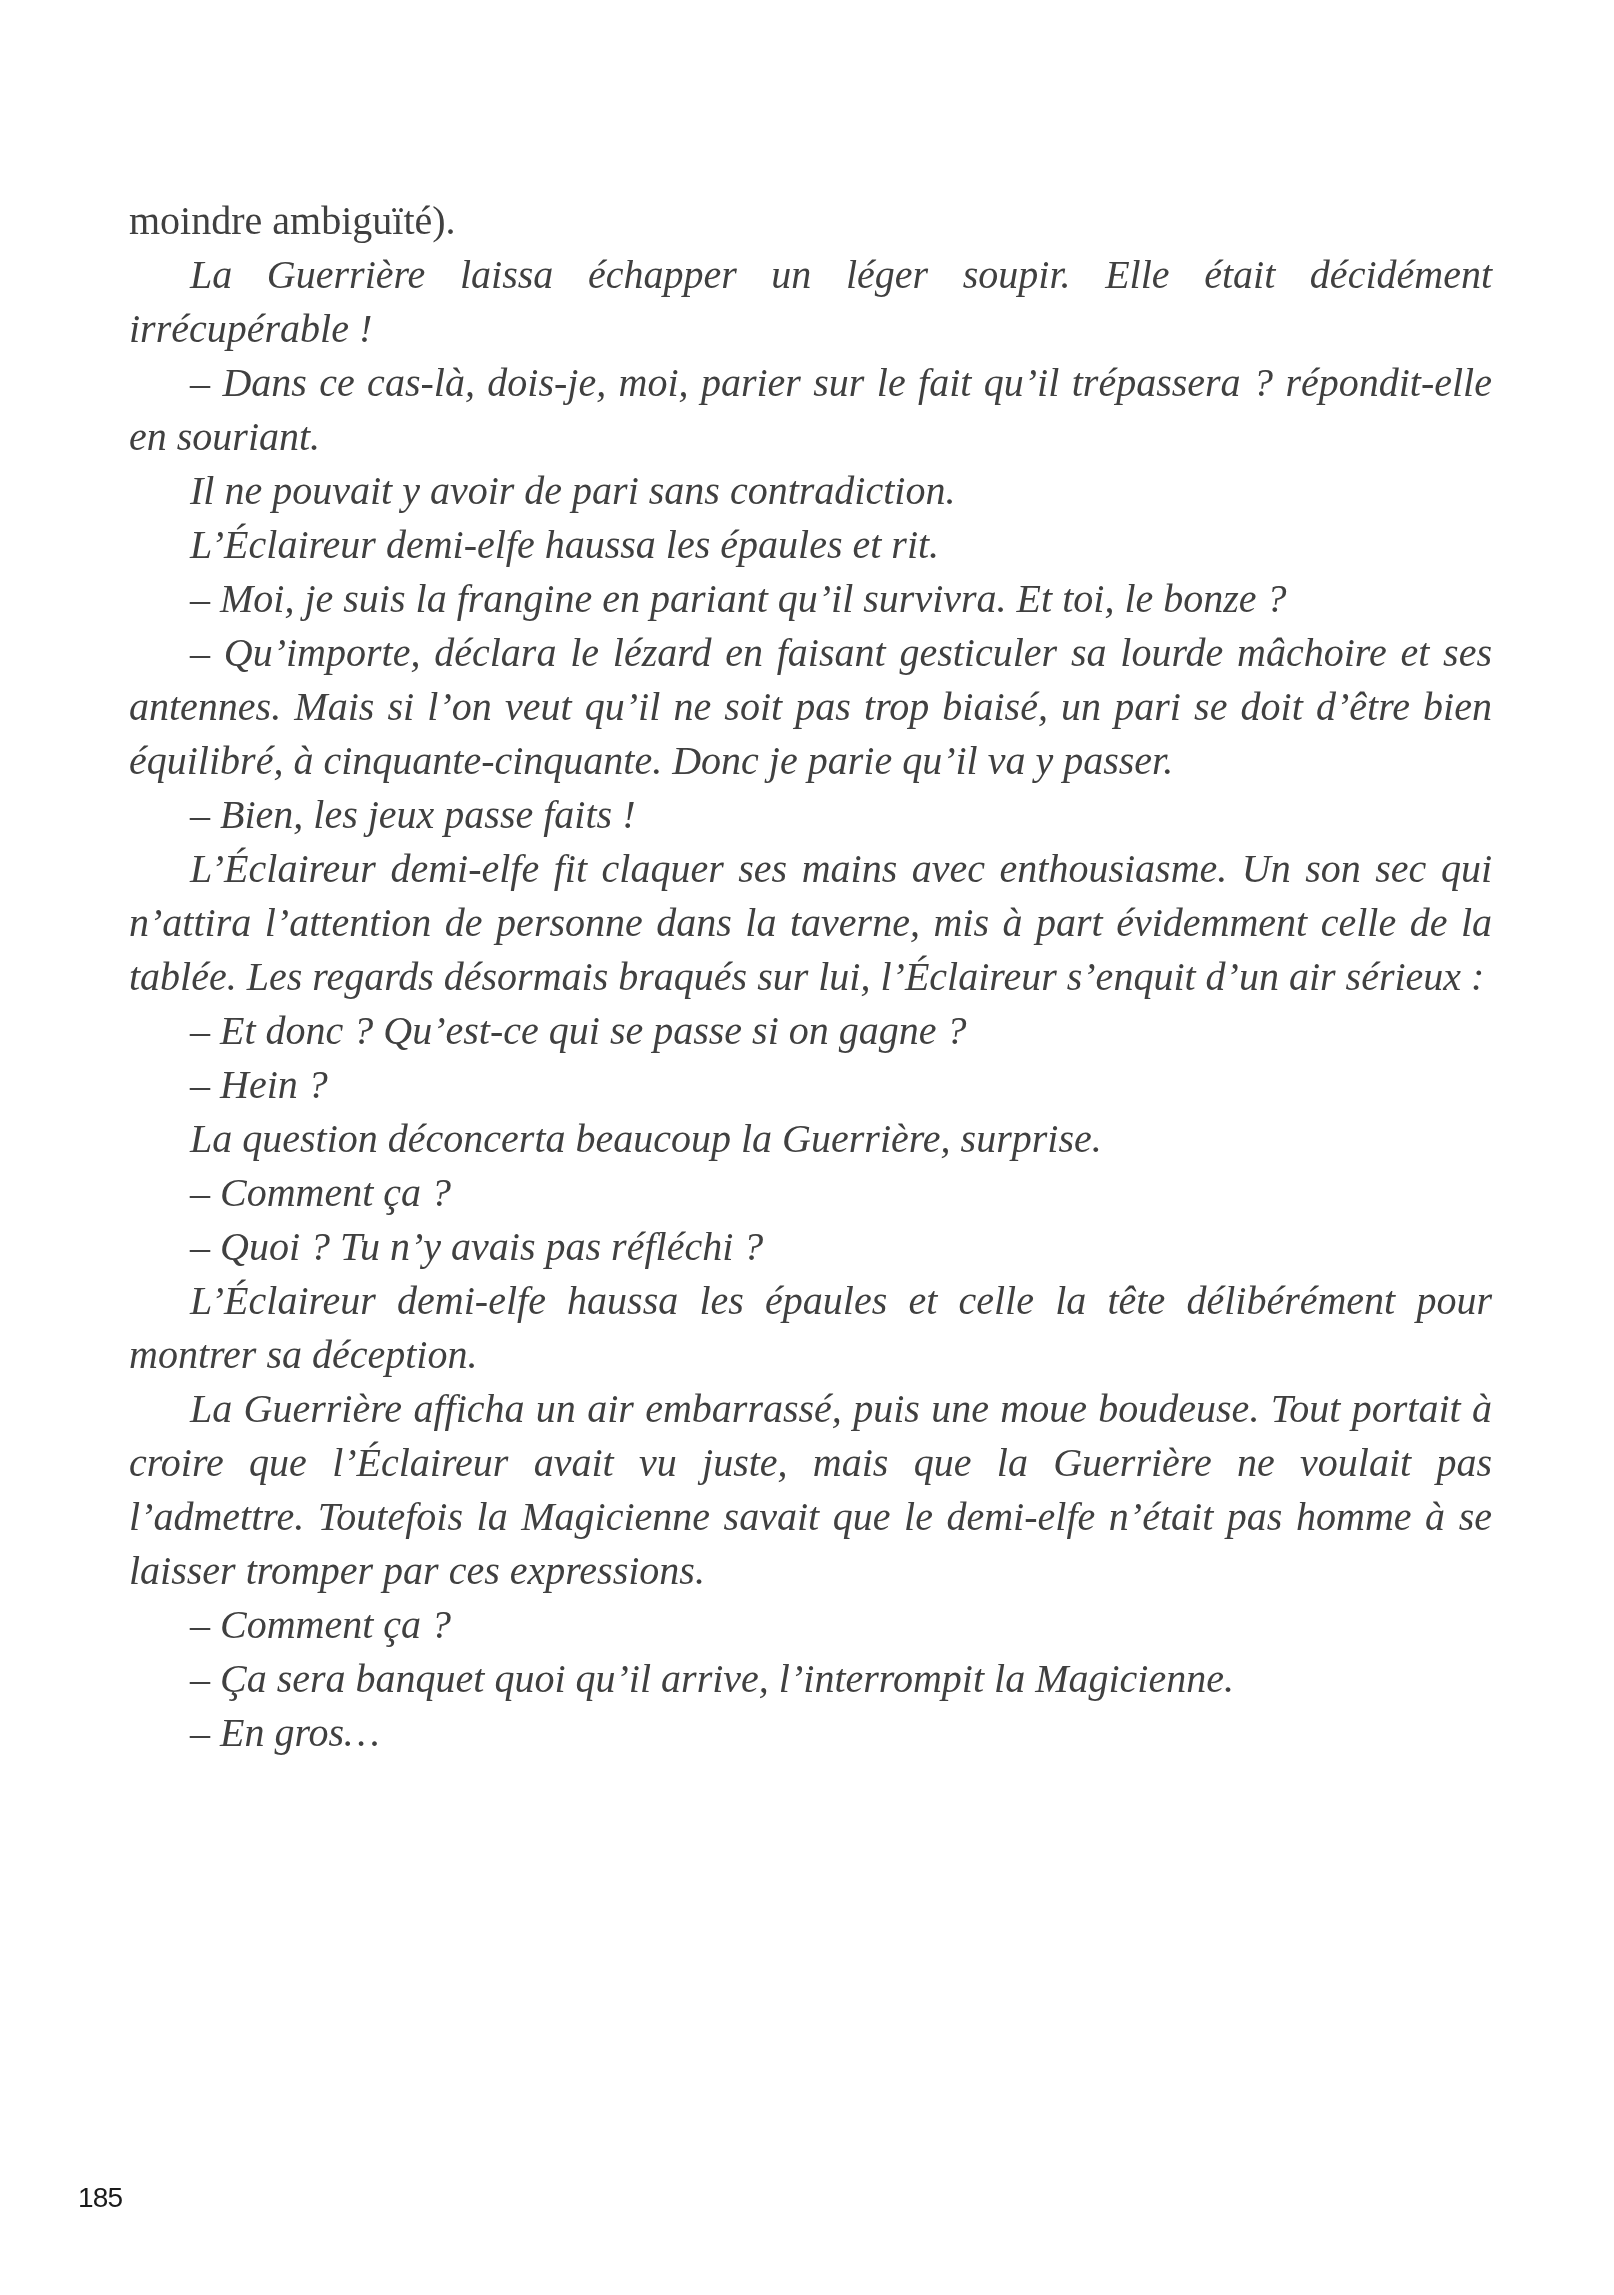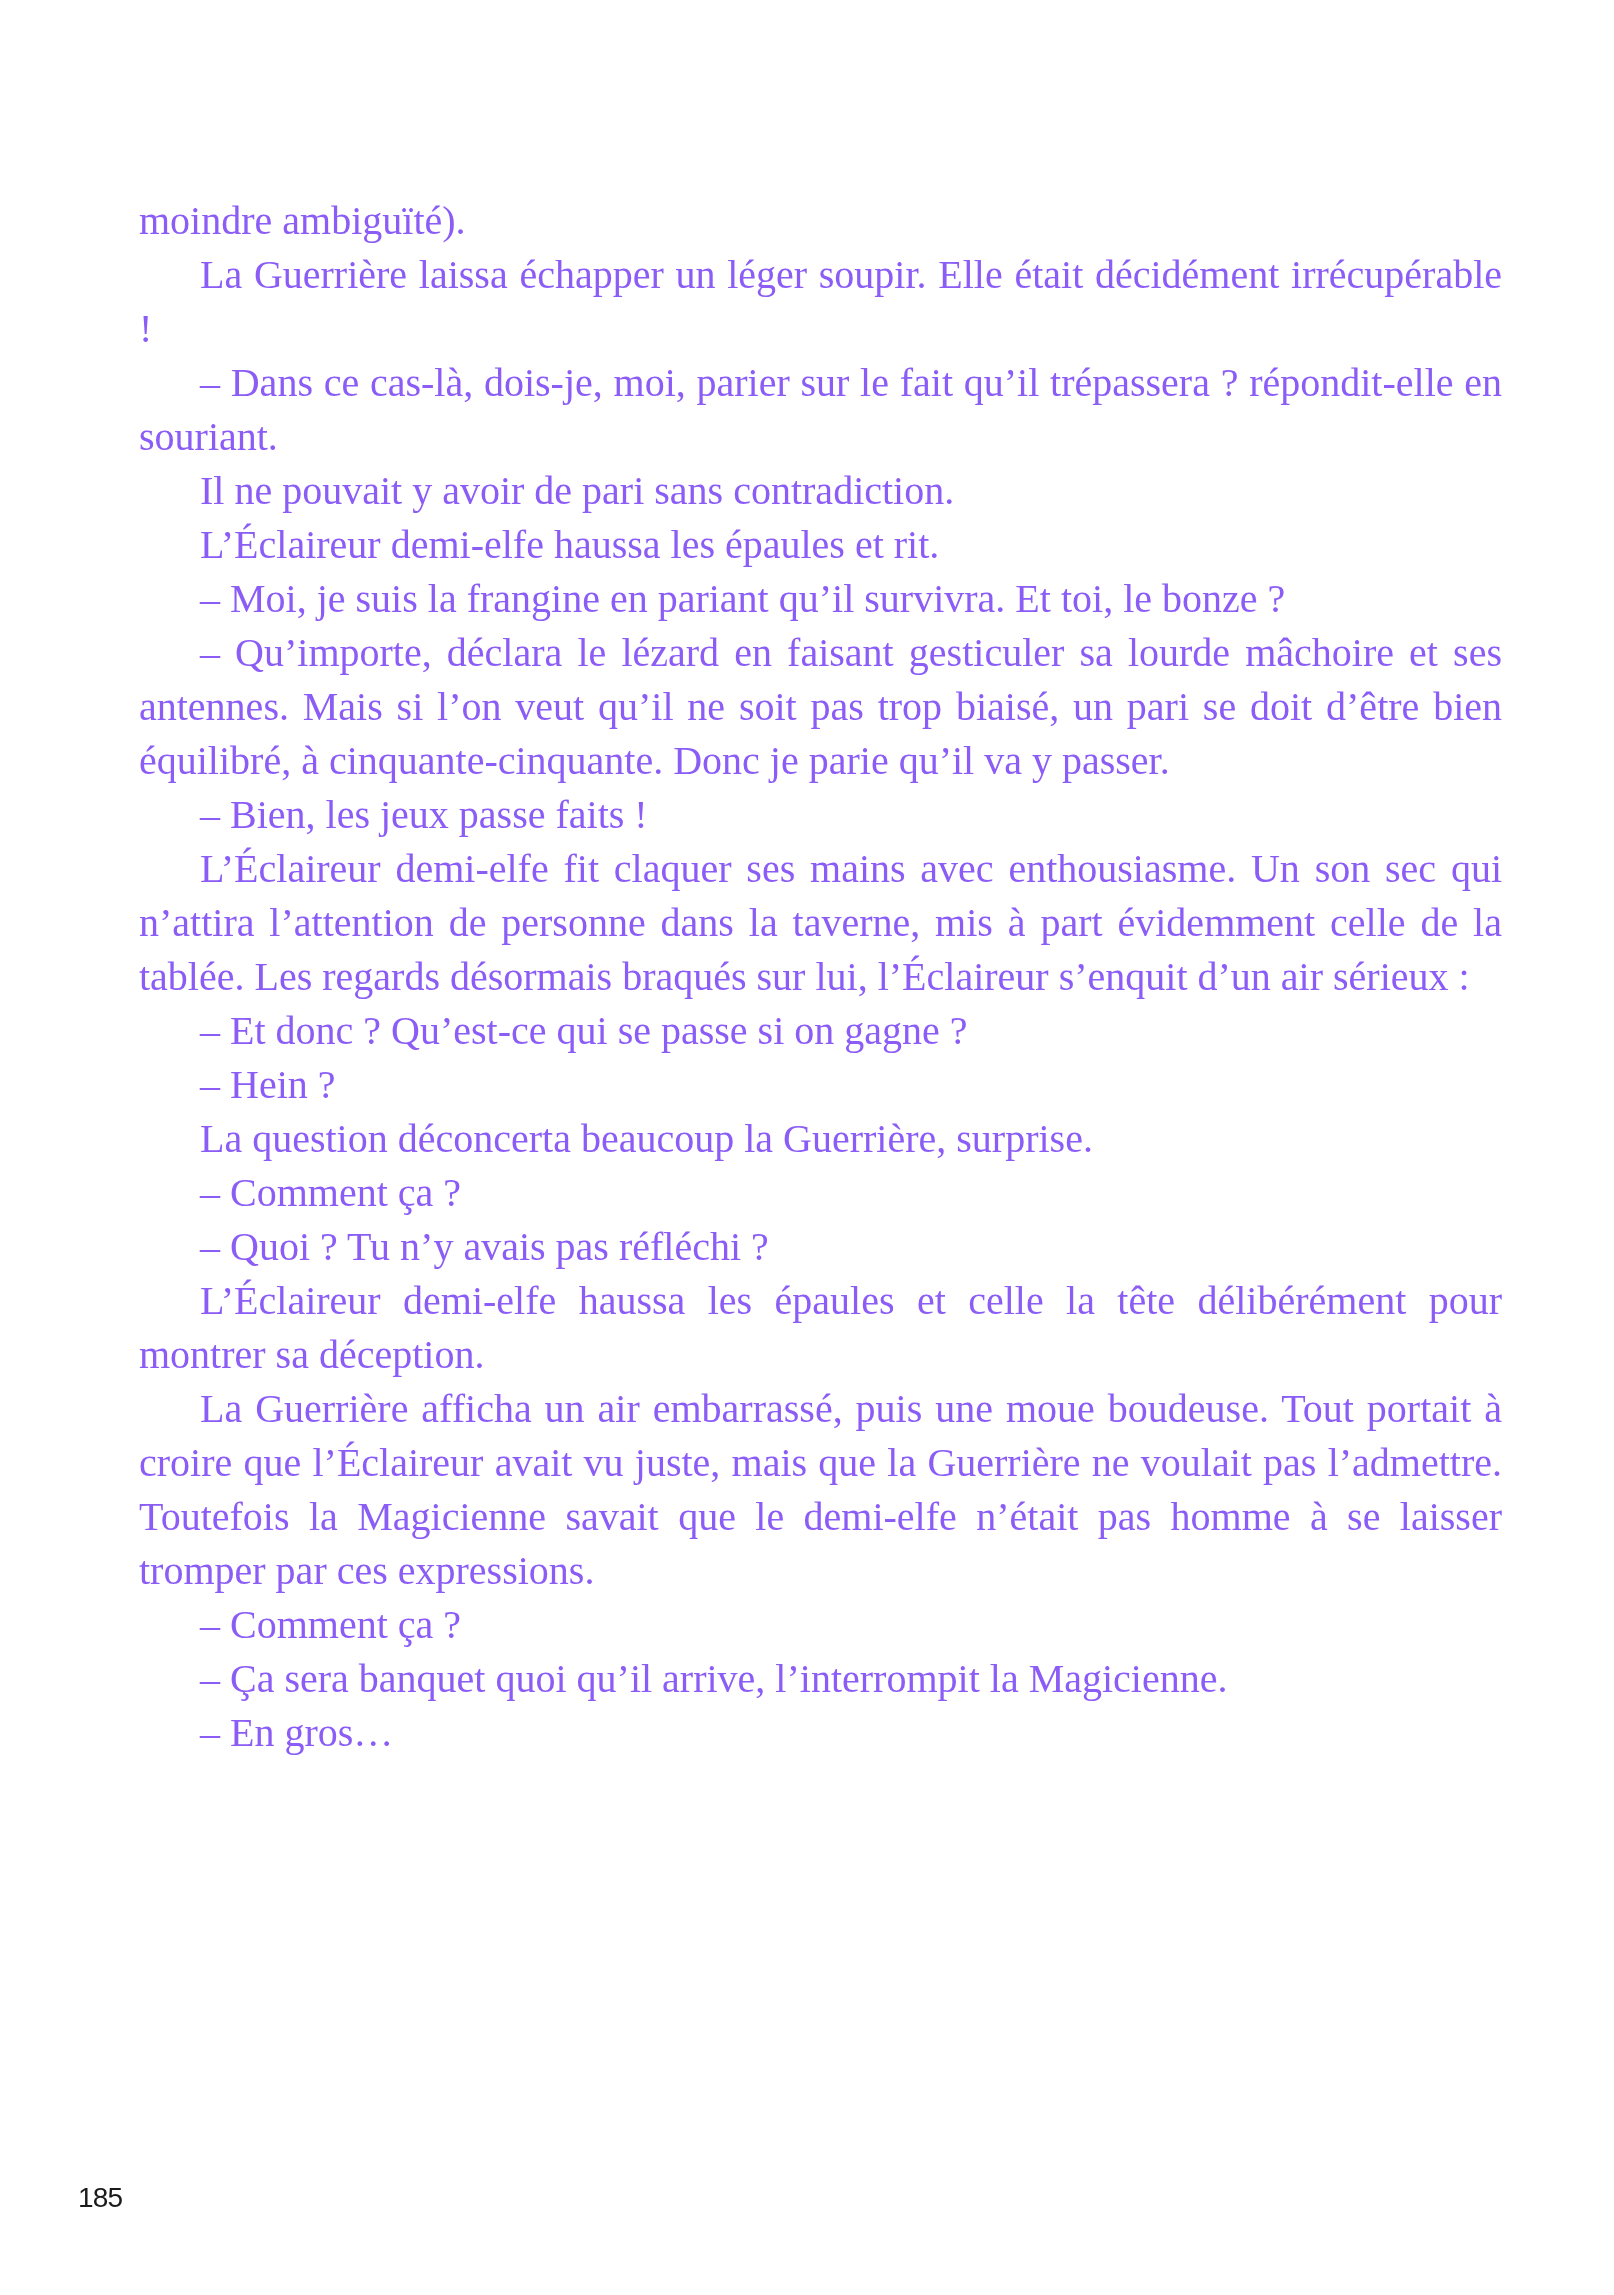--- a/index.html
+++ b/index.html
@@ -1,20 +1,20 @@
 <!DOCTYPE html>
 <html style="font-size:13.6px"><head>
 <meta charset="utf-8">
 <style>
   html, body { margin:0; padding:0; background:#ffffff; }
   body { width:1615px; height:2295px; position:relative; overflow:hidden; }
-  .page { position:absolute; left:139px; top:194px; width:1363px;
-    font-family:"Liberation Serif", serif; font-size:40px; line-height:54px; color:#8b5cf6; }
+  .page { position:absolute; left:129px; top:194px; width:1363px;
+    font-family:"Liberation Serif", serif; font-size:40px; line-height:54px; color:#404040; }
   .p { margin:0; text-align:justify; text-align-last:left; }
-  .p.indent { text-indent:61px; }
+  .p.indent { text-indent:61px;font-style:italic; }
   .p.noindent { text-indent:0; }
   .pagenum { position:absolute; left:78px; top:2182px; font-family:"Liberation Sans", sans-serif;
     font-size:28px; color:#1a1a1a; letter-spacing:-0.8px; }
 </style>
 </head>
 <body>
 
 <div class="page">
   <p class="p noindent">moindre ambiguïté).</p>
   <p class="p indent">La Guerrière laissa échapper un léger soupir. Elle était décidément irrécupérable !</p>

